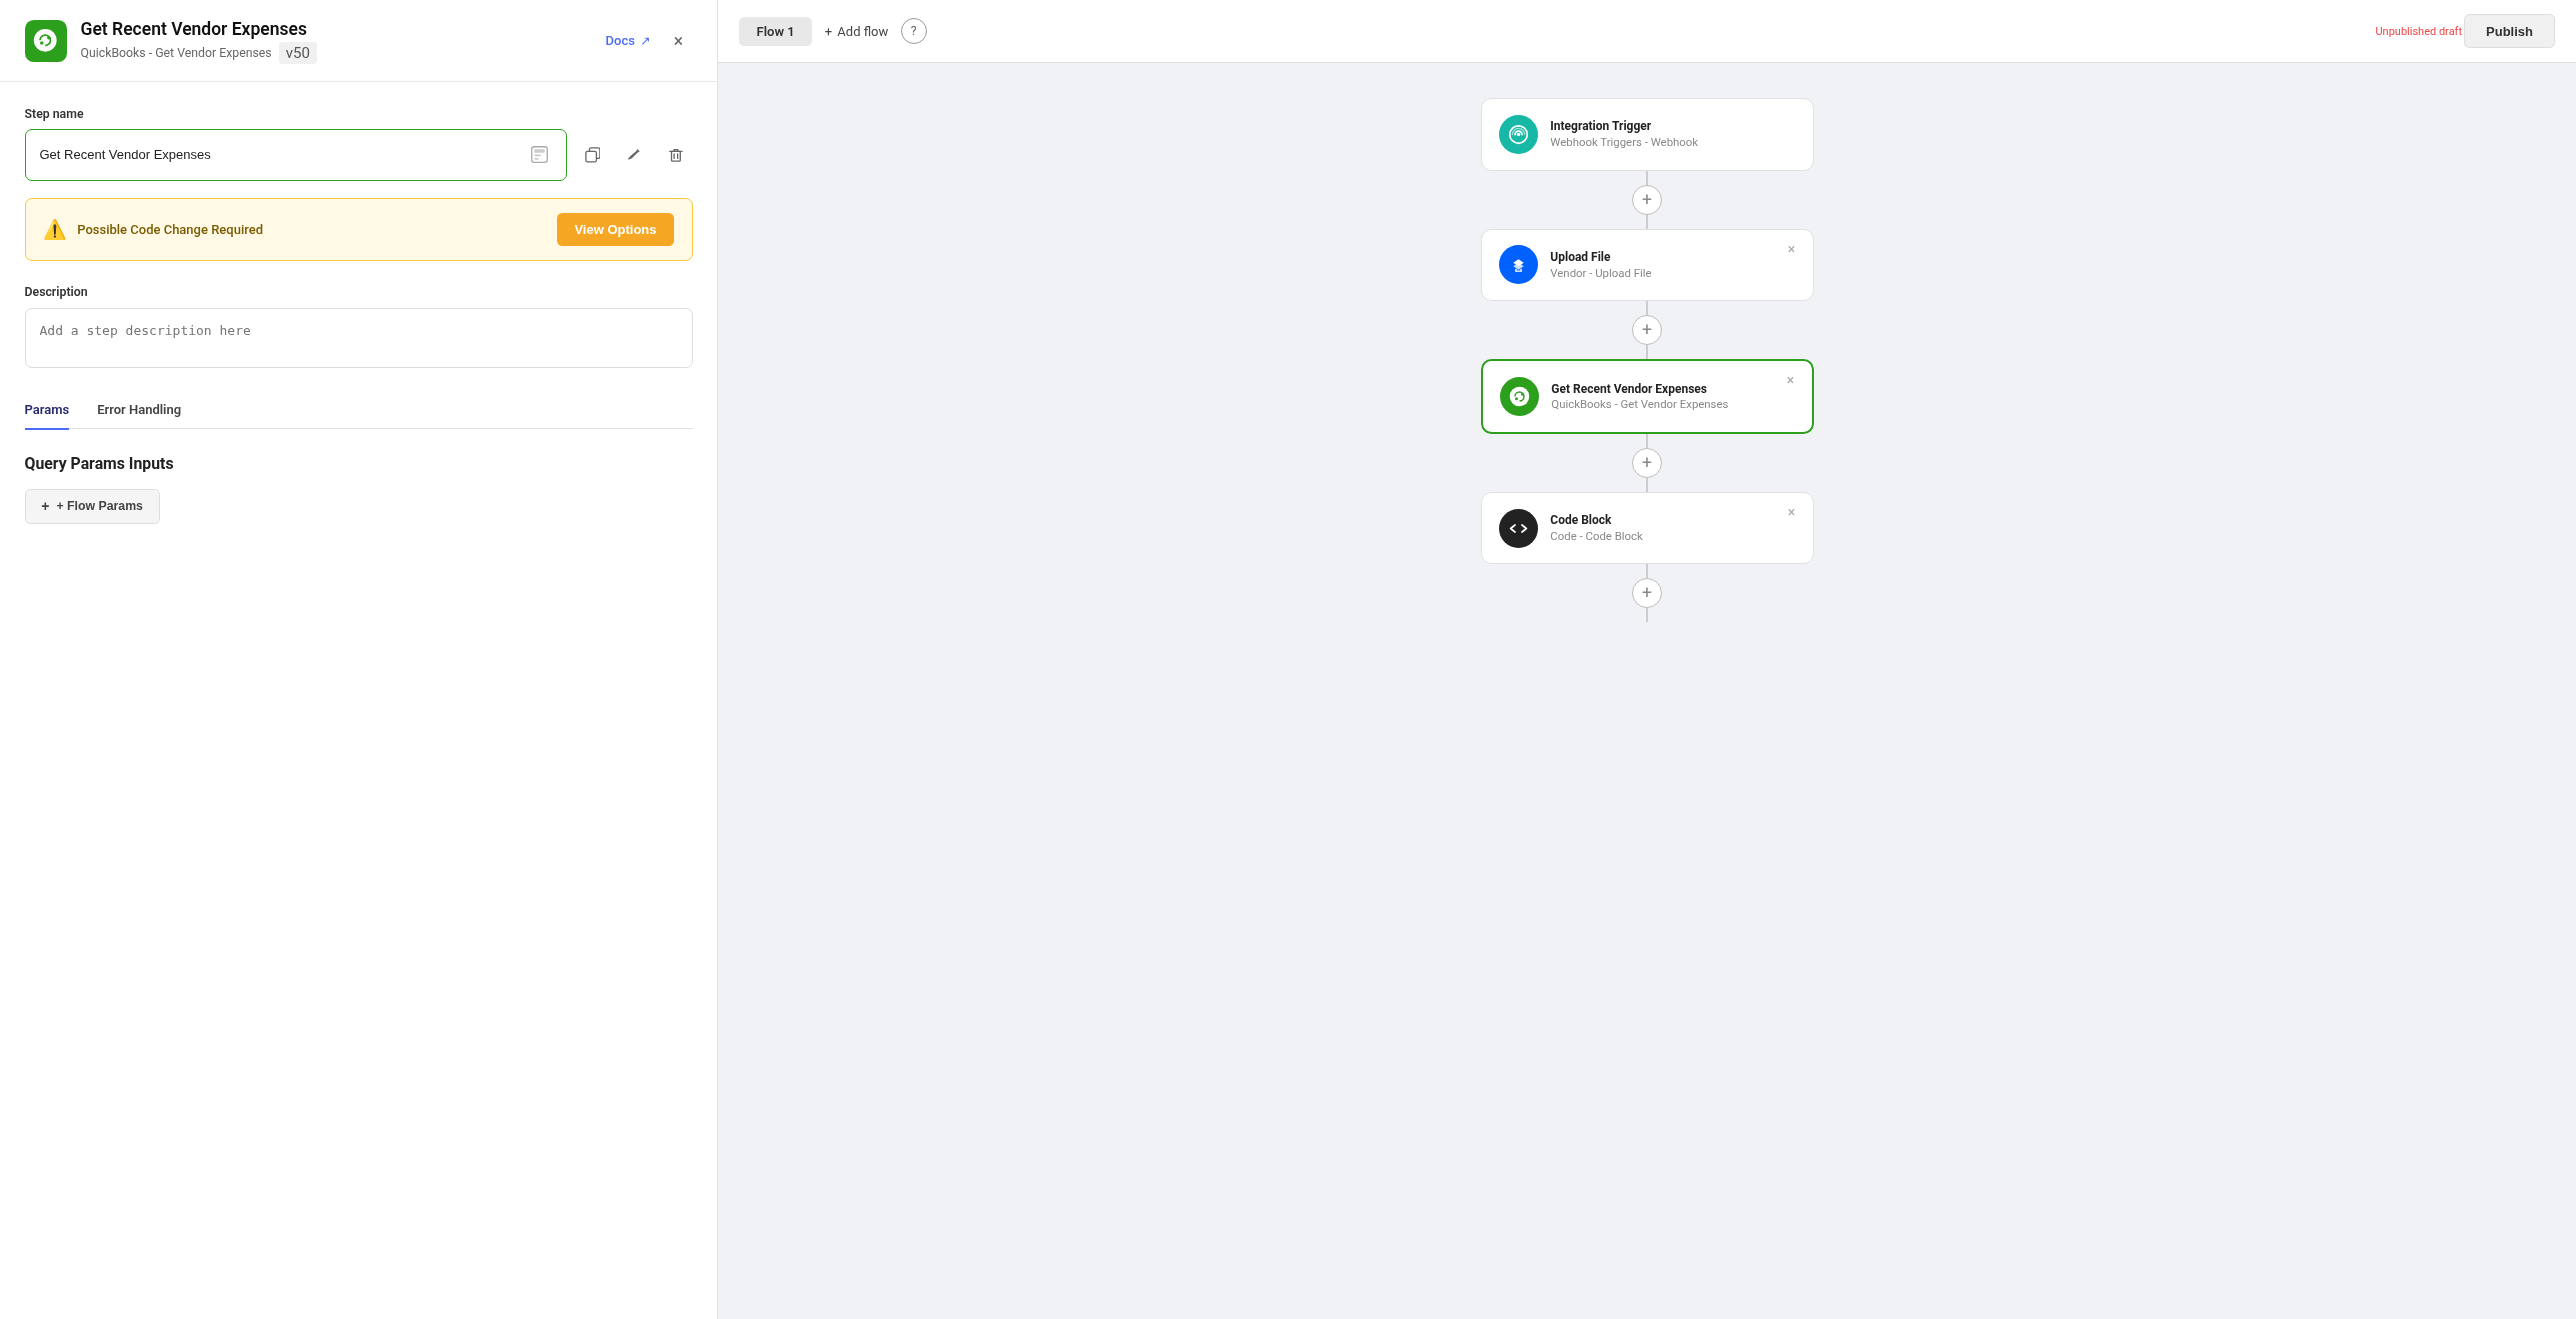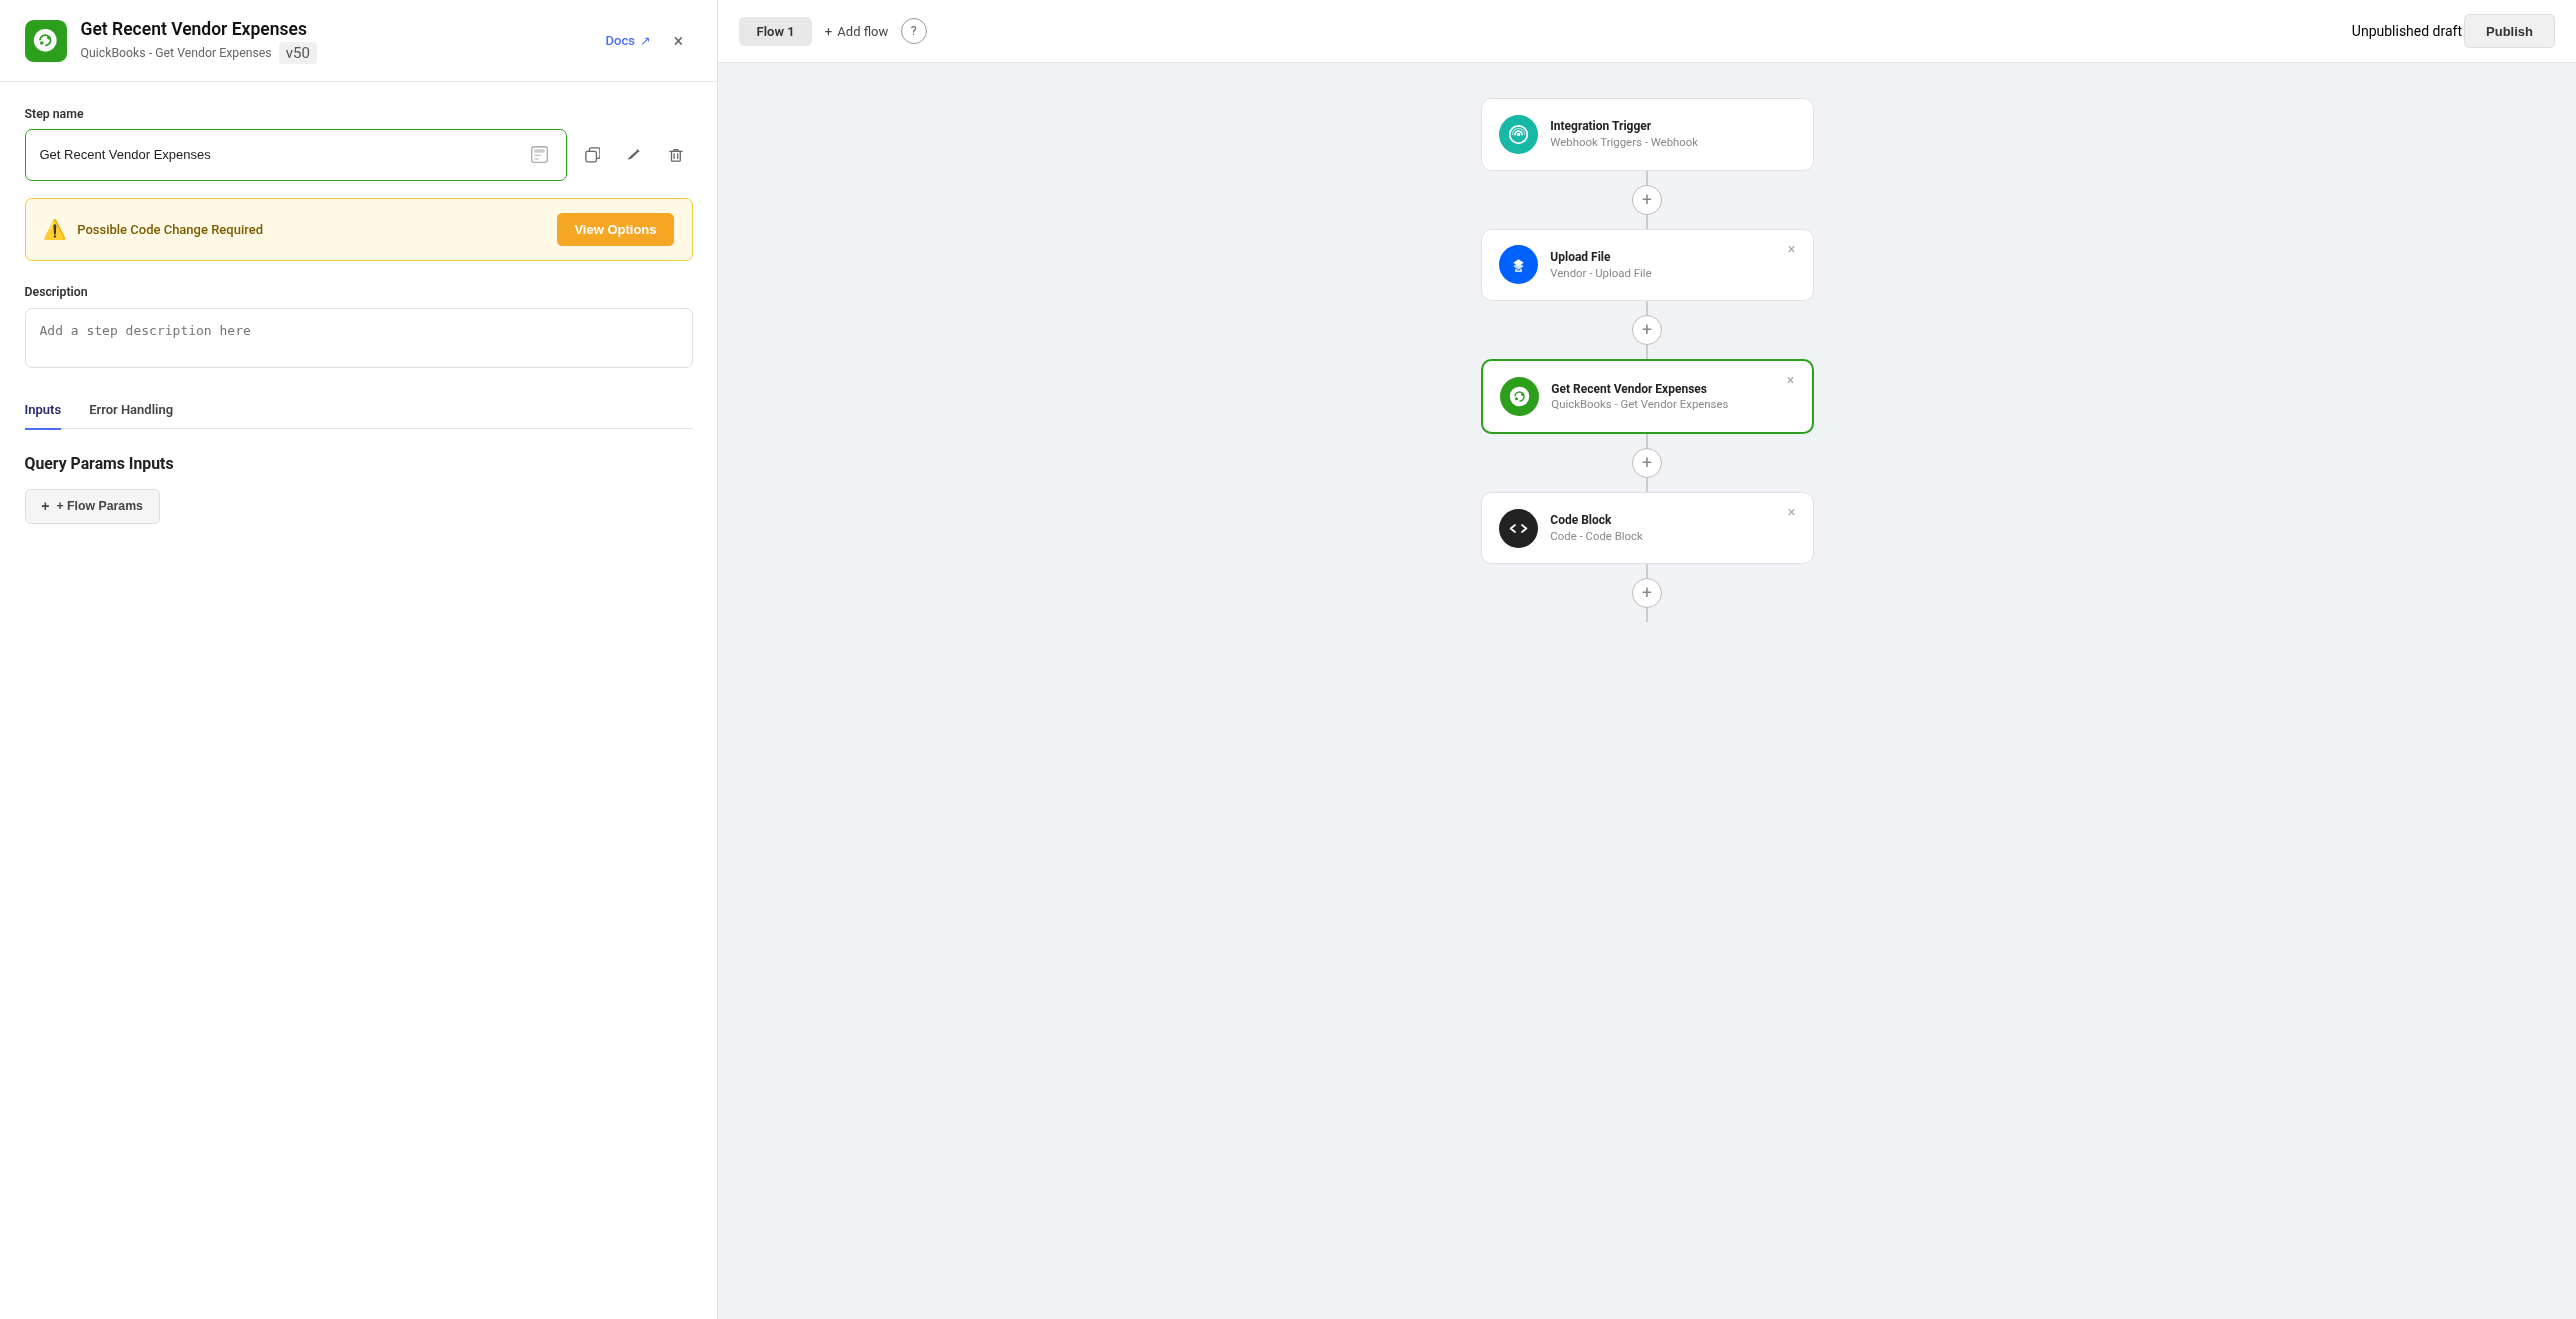--- a/index.html
+++ b/index.html
@@ -335,22 +335,22 @@
       align-items: center;
       justify-content: center;
       color: #666;
       font-size: 12.3px;
       cursor: pointer;
     }
 
     .spacer { flex: 1; }
 
     .draft-label {
-      font-size: 14px;
-      color: #000000;
+      font-size: 11px;
+      color: #ef4444;
     }
 
     .publish-btn {
       background: #f0f0f0;
       border: 0.9px solid #ddd;
       border-radius: 5.3px;
       padding: 8.8px 21px;
       font-size: 13px;
       font-weight: 600;
       color: #333;
@@ -550,21 +550,21 @@
       </div>
       <button class="view-options-btn">View Options</button>
     </div>
 
     <div class="description-section">
       <div class="field-label">Description</div>
       <textarea class="description-input" rows="2" placeholder="Add a step description here" style=""></textarea>
     </div>
 
     <div class="tabs-row">
-      <div class="tab active">Inputs</div>
+      <div class="tab active">Params</div>
       <div class="tab">Error Handling</div>
     </div>
 
     <div class="section-title">Query Params Inputs</div>
     <button class="add-params-btn">
       <span style="font-size:14px;font-weight:bold;">+</span>
       <span>+ Flow Params</span>
     </button>
 
 

